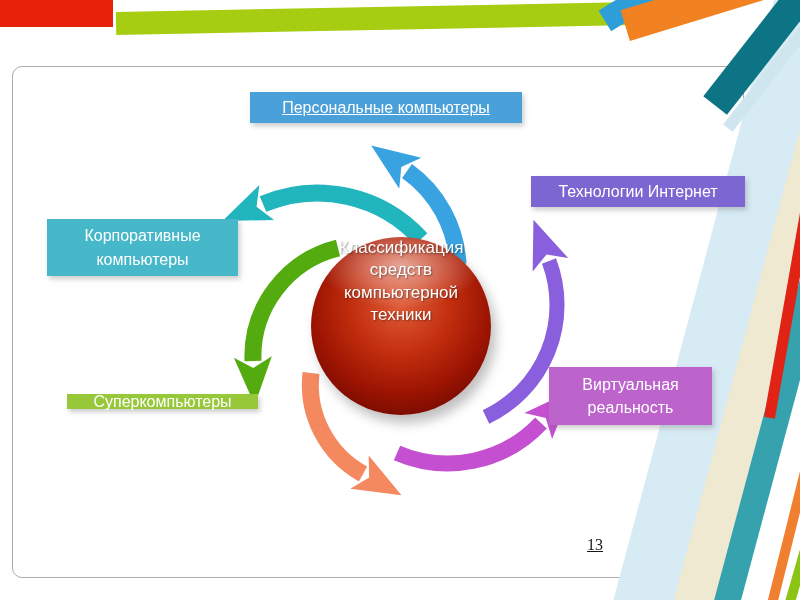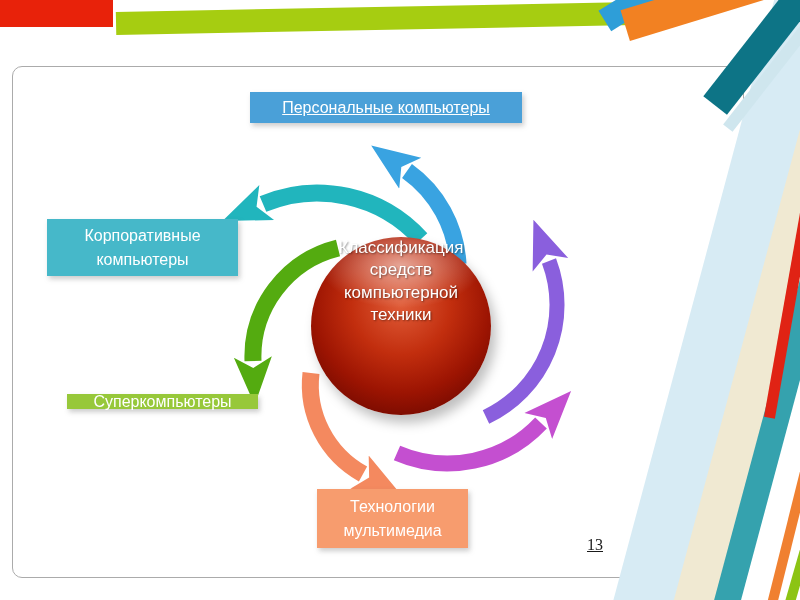--- a/index.html
+++ b/index.html
@@ -117,19 +117,20 @@
     <path class="body" d="M 311 373 A 102 102 0 0 0 363 474" stroke-width="17" marker-end="url(#mOrange)" stroke="#f4895f"></path>
     <path class="body" d="M 397 453 A 128 128 0 0 0 541 423" stroke-width="16" marker-end="url(#mMagenta)" stroke="#c44fd0"></path>
     <path class="body" d="M 486 417 A 124 124 0 0 0 549 261" stroke-width="15" marker-end="url(#mViolet)" stroke="#8a5fdd"></path>
   </svg>
 
   <div class="sphere">
     <div class="sphere-label">Классификация средств компьютерной техники</div>
   </div>
 
   <div class="node node-personal">Персональные компьютеры</div>
+  <div class="node node-internet">Технологии Интернет</div>
   <div class="node node-corporate">Корпоративные компьютеры</div>
   <div class="node node-super">Суперкомпьютеры</div>
-  <div class="node node-multimedia">Технологии мультимедиа</div>
+  <div class="node node-virtual">Виртуальная реальность</div>
 
   <div class="page-number">13</div>
 
 </div>
 
 </body></html>

